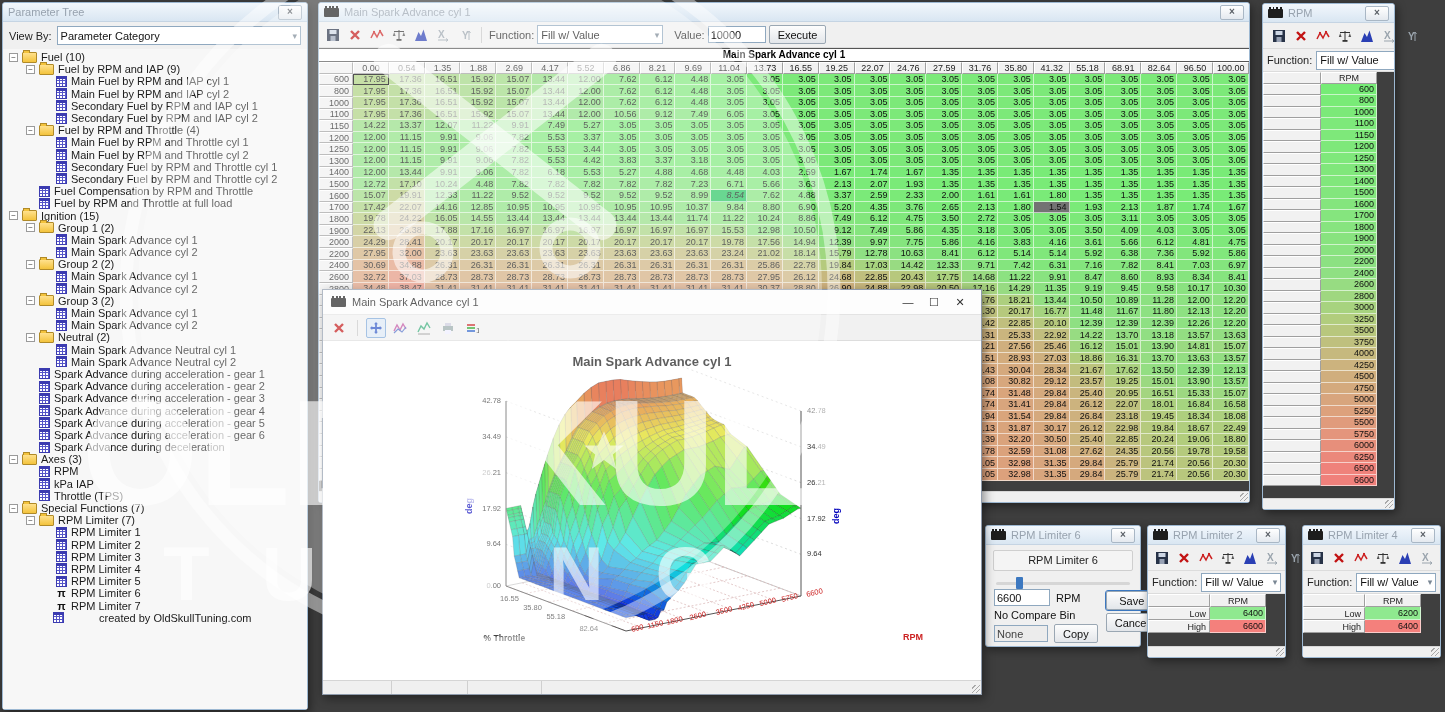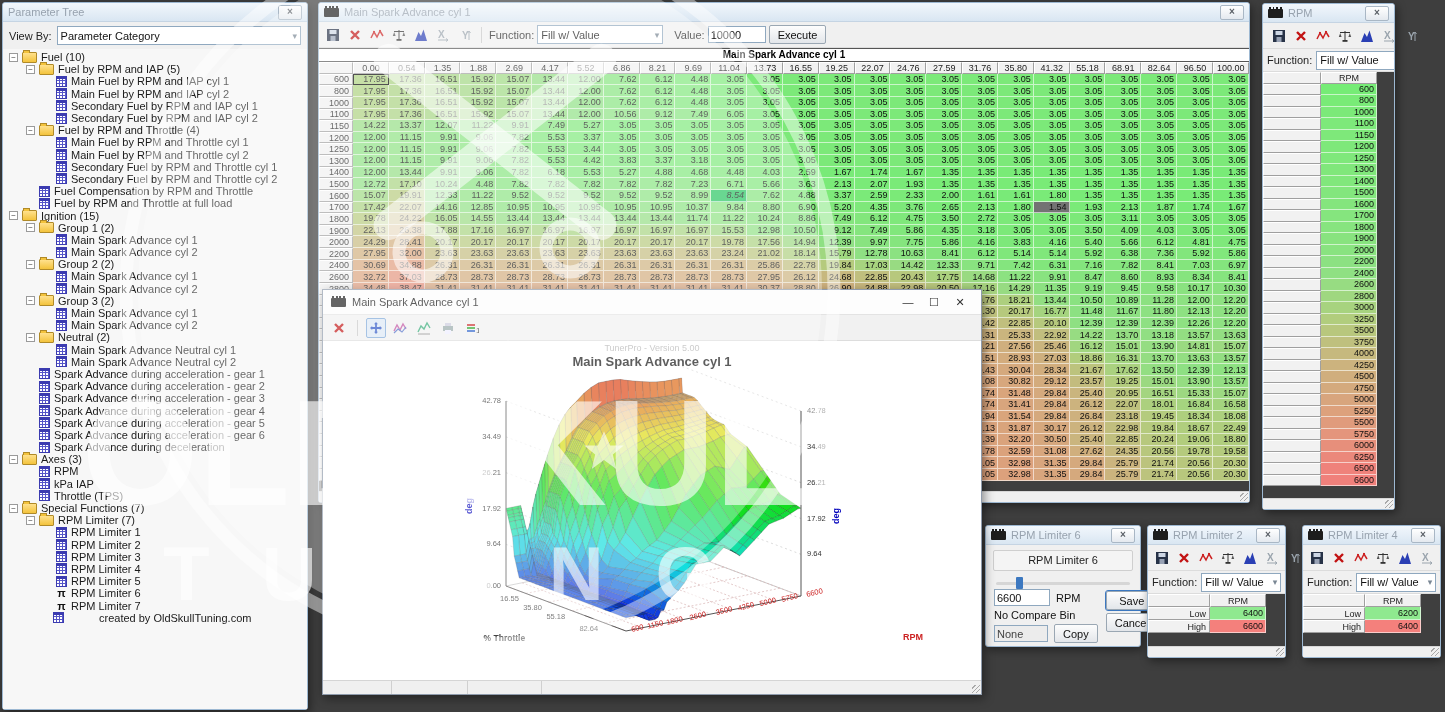--- a/index.html
+++ b/index.html
@@ -123,21 +123,21 @@
   </div>
   <div id="tree-list">
       <div class="titem" style="padding-left: 6px;">
         <span class="texp">−</span>
         <span class="ticon-folder"></span>
         <span>Fuel (10)</span>
       </div>
       <div class="titem" style="padding-left: 23px;">
         <span class="texp">−</span>
         <span class="ticon-folder"></span>
-        <span>Fuel by RPM and IAP (5)</span>
+        <span>Fuel by RPM and IAP (9)</span>
       </div>
       <div class="titem" style="padding-left: 40px;">
         <span style="width: 9px; flex: 0 0 9px;"></span>
         <span class="ticon-table"></span>
         <span>Main Fuel by RPM and IAP cyl 1</span>
       </div>
       <div class="titem" style="padding-left: 40px;">
         <span style="width: 9px; flex: 0 0 9px;"></span>
         <span class="ticon-table"></span>
         <span>Main Fuel by RPM and IAP cyl 2</span>
@@ -831,21 +831,21 @@
         <div class="vcell" style="background: rgb(181, 202, 125);">19.78</div>
         <div class="vcell" style="background: rgb(170, 209, 127);">17.56</div>
         <div class="vcell" style="background: rgb(155, 217, 129);">14.94</div>
         <div class="vcell" style="background: rgb(142, 224, 131);">12.39</div>
         <div class="vcell" style="background: rgb(137, 227, 128);">9.97</div>
         <div class="vcell" style="background: rgb(133, 229, 126);">7.75</div>
         <div class="vcell" style="background: rgb(129, 231, 124);">5.86</div>
         <div class="vcell" style="background: rgb(126, 232, 122);">4.16</div>
         <div class="vcell" style="background: rgb(125, 232, 122);">3.83</div>
         <div class="vcell" style="background: rgb(126, 232, 122);">4.16</div>
-        <div class="vcell" style="background: rgb(129, 231, 123);">5.40</div>
+        <div class="vcell" style="background: rgb(129, 231, 123);">3.61</div>
         <div class="vcell" style="background: rgb(129, 231, 124);">5.66</div>
         <div class="vcell" style="background: rgb(130, 230, 124);">6.12</div>
         <div class="vcell" style="background: rgb(127, 232, 123);">4.81</div>
         <div class="vcell" style="background: rgb(127, 232, 123);">4.75</div>
         <div class="hdrcell rowhdr">2200</div>
         <div class="vcell" style="background: rgb(208, 174, 125);">27.95</div>
         <div class="vcell" style="background: rgb(218, 164, 124);">32.00</div>
         <div class="vcell" style="background: rgb(195, 188, 126);">23.63</div>
         <div class="vcell" style="background: rgb(195, 188, 126);">23.63</div>
         <div class="vcell" style="background: rgb(195, 188, 126);">23.63</div>
@@ -1558,21 +1558,20 @@
       <span class="gbtn">
         <svg width="14" height="14" viewBox="0 0 14 14">
           <rect x="2" y="3" width="8" height="2" fill="#c33"></rect>
           <rect x="2" y="6" width="8" height="2" fill="#3a3"></rect>
           <rect x="2" y="9" width="8" height="2" fill="#36c"></rect>
           <text x="11" y="12" font-size="8" fill="#333">1</text>
         </svg>
       </span>
     </div>
   <div id="chart-area">
-    <div id="chart-version">TunerPro - Version 5.00</div>
     <div id="chart-title">Main Spark Advance cyl 1</div>
     <svg id="surface-svg" viewBox="0 0 656 324">
         <line x1="183" y1="245" x2="358" y2="210" stroke="#bbb" stroke-width="0.8"></line>
         <line x1="358" y1="210" x2="478" y2="255" stroke="#bbb" stroke-width="0.8"></line>
         <line x1="183" y1="245" x2="303" y2="290" stroke="#d8b4b4" stroke-width="0.7" stroke-dasharray="2 2"></line>
         <line x1="199.04166666666666" y1="241.79166666666666" x2="319.04166666666663" y2="286.79166666666663" stroke="#d8b4b4" stroke-width="0.7" stroke-dasharray="2 2"></line>
         <line x1="218" y1="238" x2="338" y2="283" stroke="#d8b4b4" stroke-width="0.7" stroke-dasharray="2 2"></line>
         <line x1="241.33333333333331" y1="233.33333333333334" x2="361.3333333333333" y2="278.33333333333337" stroke="#d8b4b4" stroke-width="0.7" stroke-dasharray="2 2"></line>
         <line x1="267.5833333333333" y1="228.08333333333334" x2="387.5833333333333" y2="273.08333333333337" stroke="#d8b4b4" stroke-width="0.7" stroke-dasharray="2 2"></line>
         <line x1="289.4583333333333" y1="223.70833333333334" x2="409.4583333333333" y2="268.70833333333337" stroke="#d8b4b4" stroke-width="0.7" stroke-dasharray="2 2"></line>

